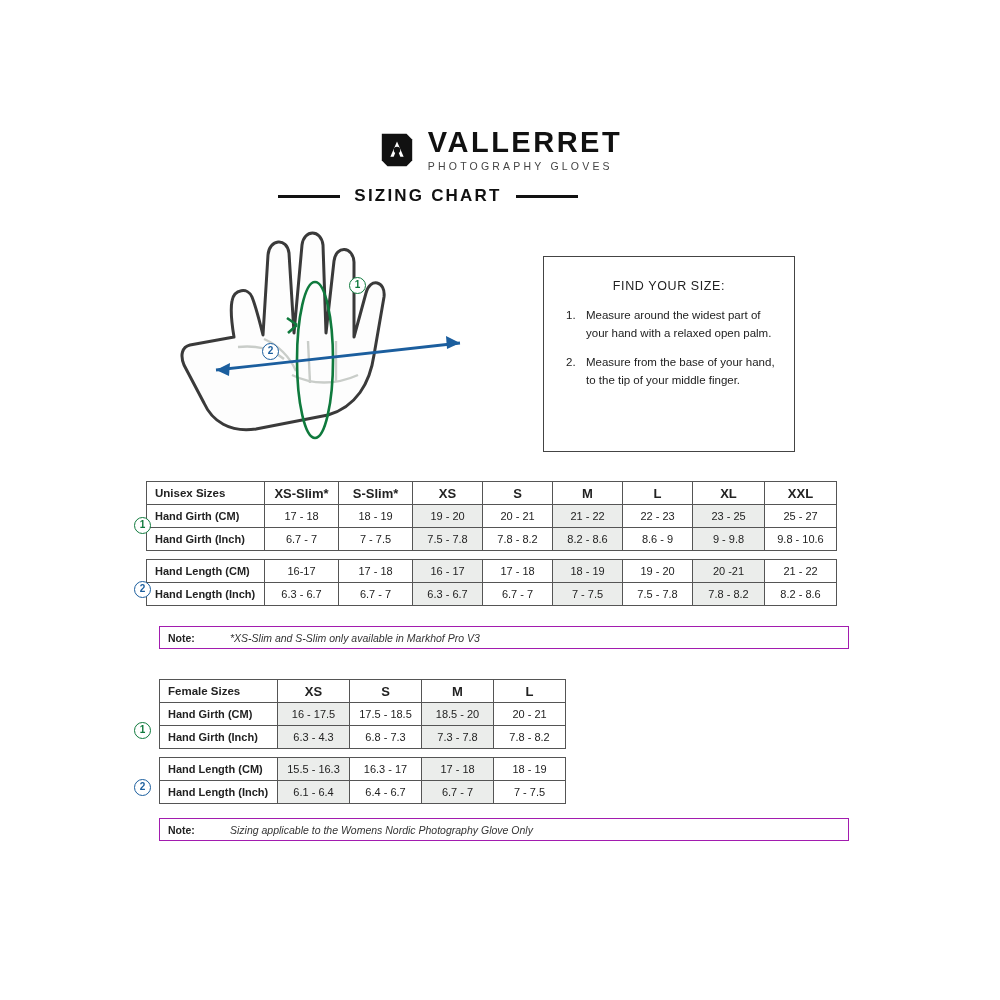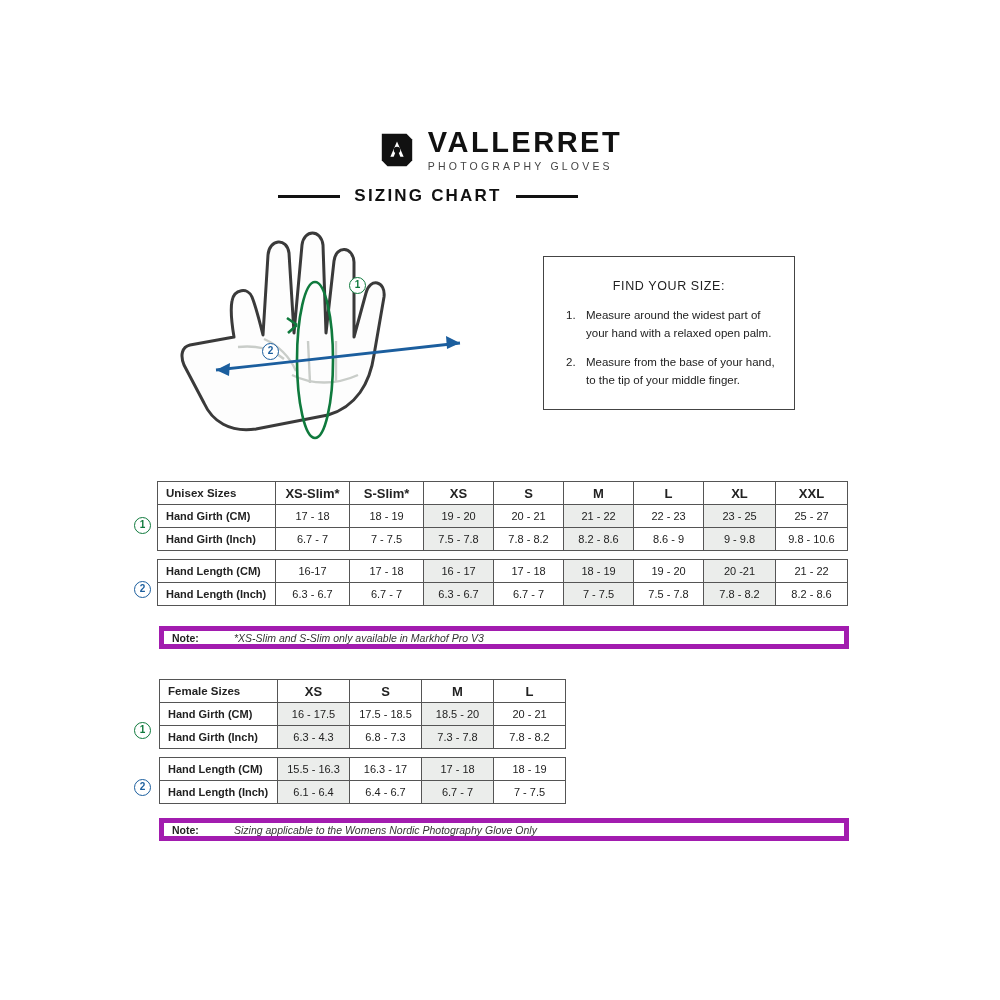--- a/index.html
+++ b/index.html
@@ -105,21 +105,21 @@
     border-color: #1b5e9e;
     color: #1b5e9e;
   }
 
   
   .find-box {
     position: absolute;
     top: 256px;
     left: 543px;
     width: 252px;
-    height: 154px;
+    height: 196px;
     border: 1.4px solid #444;
     box-sizing: border-box;
     background: #fff;
   }
   .find-title {
     text-align: center;
     font-size: 12.5px;
     letter-spacing: 0.6px;
     color: #222;
     margin-top: 22px;
@@ -183,21 +183,21 @@
     border: none;
   }
   .green-txt { color: #0f7a3d; margin-top: 24px; }
   .blue-txt  { color: #1b5e9e; }
   .shade { background: #ebedeb; }
   .spacer td { border: none; height: 9px; }
 
   
   .note {
     position: absolute;
-    border: 5px solid #a21caf;
+    border: 1px solid #a21caf;
     box-sizing: border-box;
     height: 23px;
     display: flex;
     align-items: center;
     font-size: 10.5px;
     color: #222;
   }
   .note .note-lbl {
     font-weight: bold;
     padding-left: 8px;
@@ -278,21 +278,21 @@
   </div>
 
   <div class="find-box">
     <div class="find-title">FIND YOUR SIZE:</div>
     <ol class="find-list">
       <li>Measure around the widest part of your hand with a relaxed open palm.</li>
       <li>Measure from the base of your hand, to the tip of your middle finger.</li>
     </ol>
   </div>
 
-  <table class="tbl" style="top:481px; left:157px; width:690px;border-radius:6px;">
+  <table class="tbl" style="top:481px; left:146px; width:690px;border-radius:6px;">
     <colgroup>
       <col style="width:118px">
         <col style="width:74px">
         <col style="width:74px">
         <col style="width:70px">
       <col style="width:70px">
         <col style="width:70px">
         <col style="width:70px">
         <col style="width:72px">
         <col style="width:72px">

